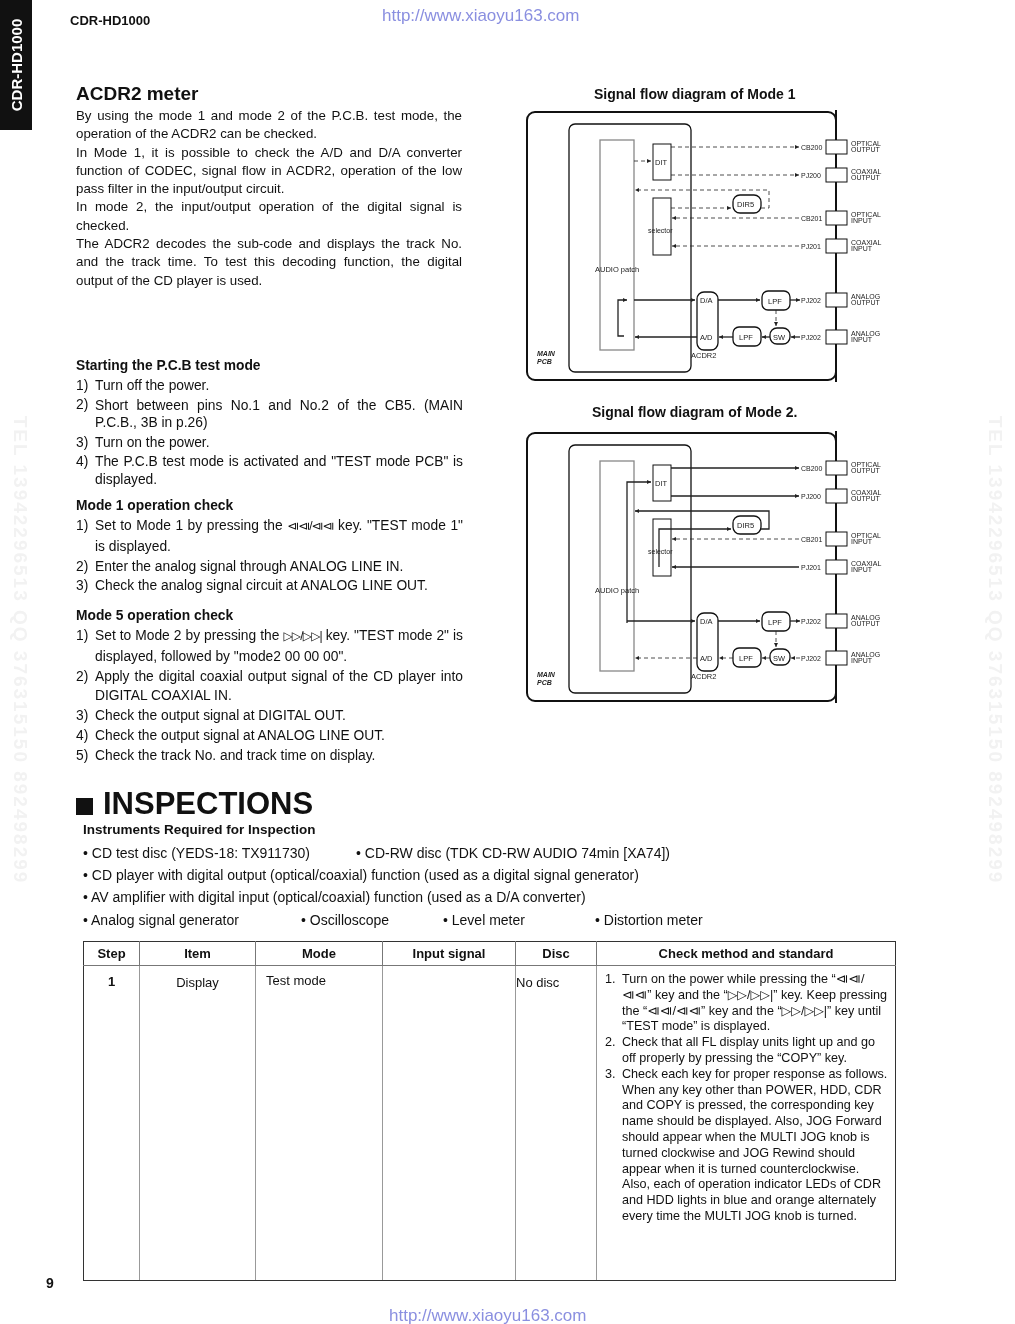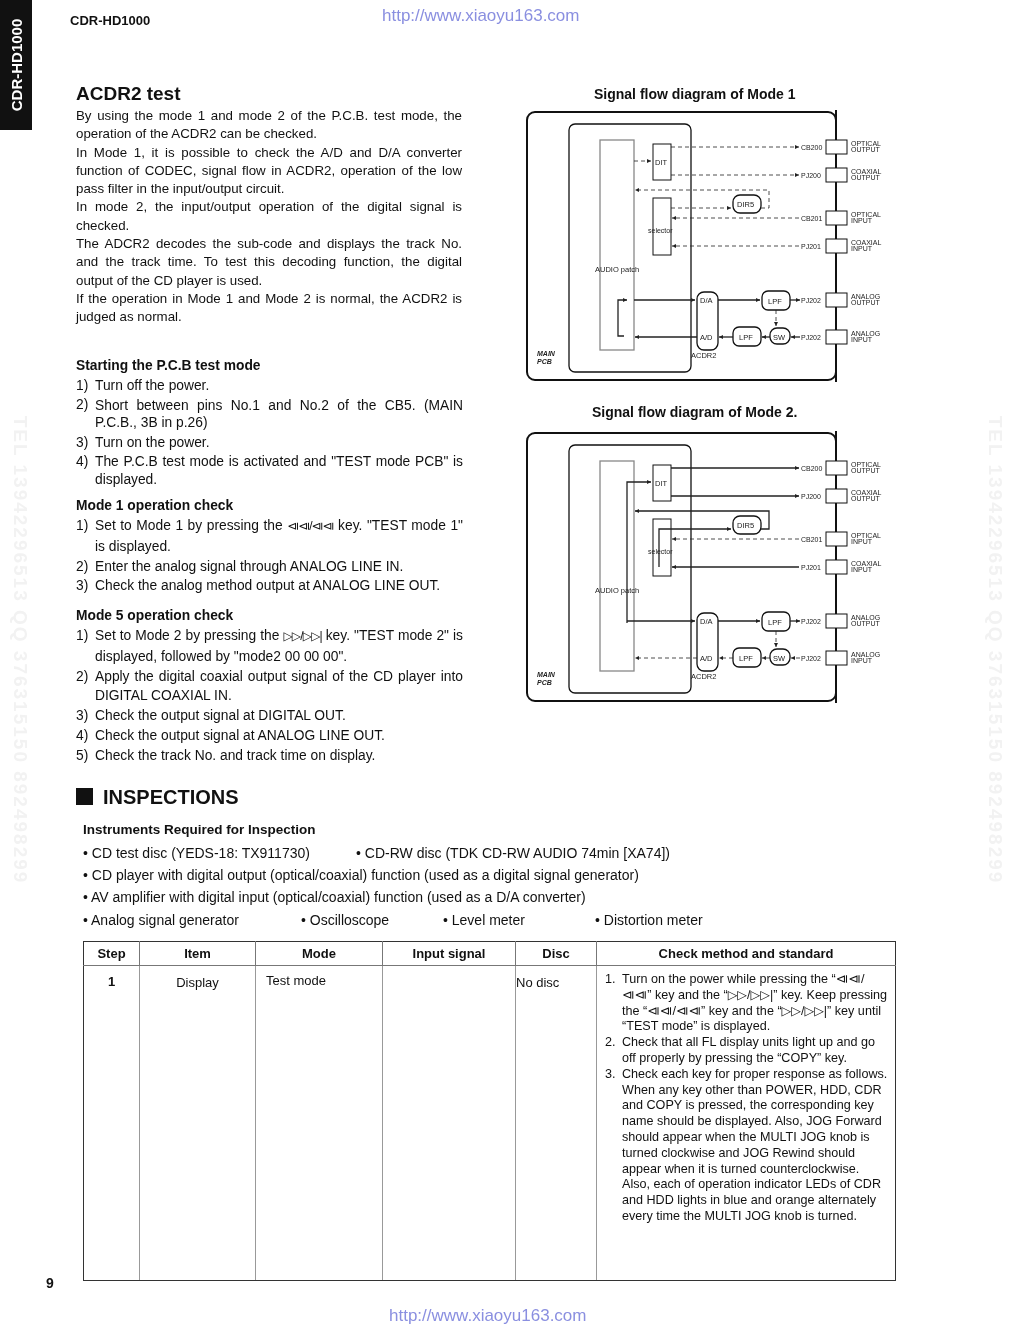--- a/index.html
+++ b/index.html
@@ -18,21 +18,21 @@
              color: #f2f2f2; font-weight: bold; font-size: 19px; letter-spacing: 2px; }
   h2.title { position: absolute; left: 76px; top: 83px; font-size: 19px; font-weight: bold; }
   .para { position: absolute; left: 76px; width: 386px; font-size: 13.3px; line-height: 18.3px; text-align: justify; }
   .sub { position: absolute; left: 76px; font-size: 13.8px; font-weight: bold; }
   .list { position: absolute; left: 76px; width: 387px; font-size: 13.8px; line-height: 19.8px; list-style: none; }
   .list li { position: relative; padding-left: 19px; text-align: justify; }
   .list li .n { position: absolute; left: 0; top: 0; }
   .keysym { font-size: 12px; letter-spacing: -1px; }
   .dtitle { position: absolute; font-size: 14px; font-weight: bold; }
   .diagram { position: absolute; left: 526px; width: 380px; }
-  .insp { position: absolute; left: 76px; top: 786px; font-size: 20px; font-weight: bold; }
+  .insp { position: absolute; left: 76px; top: 786px; font-size: 31px; font-weight: bold; }
   .insp .sq { display:inline-block; width: 17px; height: 17px; background:#111; margin-right: 10px; vertical-align: -1px; }
   .instr-h { position: absolute; left: 83px; top: 822px; font-size: 13.5px; font-weight: bold; }
   .bul { position: absolute; font-size: 14px; white-space: nowrap; }
   table.insp-t { position: absolute; left: 83px; top: 941px; width: 813px; border-collapse: collapse; font-size: 13px; border-radius: 21px; }
   table.insp-t th { font-weight: bold; height: 24px; border: 1px solid #777; border-top: 1.5px solid #333; text-align: center; font-size: 13px; }
   table.insp-t td { border-left: 1px solid #999; border-right: 1px solid #999; border-bottom: 1.5px solid #333; vertical-align: top; height: 315px; }
   table.insp-t th:first-child, table.insp-t td:first-child { border-left: 1.5px solid #333; }
   table.insp-t th:last-child, table.insp-t td:last-child { border-right: 1.5px solid #333; }
   .cm { padding: 6px 4px 0 8px; font-size: 12.6px; line-height: 15.8px; }
   .cm ol { list-style: none; }
@@ -44,42 +44,41 @@
 <body>
 
 <div class="side-tab">
     <span>CDR-HD1000</span>
   </div>
 <div class="abs model">CDR-HD1000</div>
 <div class="abs url url-top">http://www.xiaoyu163.com</div>
 <div class="wm-side" style="left:20px">TEL 13942296513  QQ 376315150  892498299</div>
 <div class="wm-side" style="left:995px">TEL 13942296513  QQ 376315150  892498299</div>
 
-<h2 class="title">ACDR2 test</h2>
+<h2 class="title">ACDR2 meter</h2>
 <div class="para" style="top:107px">
   <div>By using the mode 1 and mode 2 of the P.C.B. test mode, the operation of the ACDR2 can be checked.</div>
   <div>In Mode 1, it is possible to check the A/D and D/A converter function of CODEC, signal flow in ACDR2, operation of the low pass filter in the input/output circuit.</div>
   <div>In mode 2, the input/output operation of the digital signal is checked.</div>
   <div>The ADCR2 decodes the sub-code and displays the track No. and the track time. To test this decoding function, the digital output of the CD player is used.</div>
-  <div>If the operation in Mode 1 and Mode 2 is normal, the ACDR2 is judged as normal.</div>
 </div>
 
 <div class="sub" style="top:358px">Starting the P.C.B test mode</div>
 <ol class="list" style="top:376px">
   <li><span class="n">1)</span><span>Turn off the power.</span></li>
   <li style="line-height:17.5px;padding-top:1px;padding-bottom:1px"><span class="n">2)</span><span>Short between pins No.1 and No.2 of the CB5. (MAIN P.C.B., 3B in p.26)</span></li>
   <li><span class="n">3)</span><span>Turn on the power.</span></li>
   <li style="line-height:18.5px"><span class="n">4)</span><span>The P.C.B test mode is activated and "TEST mode PCB" is displayed.</span></li>
 </ol>
 
 <div class="sub" style="top:498px">Mode 1 operation check</div>
 <ol class="list" style="top:516px">
   <li><span class="n">1)</span><span>Set to Mode 1 by pressing the </span><span class="keysym">⧏⧏/⧏⧏</span><span> key. "TEST mode 1" is displayed.</span></li>
   <li><span class="n">2)</span><span>Enter the analog signal through ANALOG LINE IN.</span></li>
-  <li><span class="n">3)</span><span>Check the analog method output at ANALOG LINE OUT.</span></li>
+  <li><span class="n">3)</span><span>Check the analog signal circuit at ANALOG LINE OUT.</span></li>
 </ol>
 
 <div class="sub" style="top:608px">Mode 5 operation check</div>
 <ol class="list" style="top:626px">
   <li><span class="n">1)</span><span>Set to Mode 2 by pressing the </span><span class="keysym">▷▷/▷▷|</span><span> key. "TEST mode 2" is displayed, followed by "mode2 00 00 00".</span></li>
   <li><span class="n">2)</span><span>Apply the digital coaxial output signal of the CD player into DIGITAL COAXIAL IN.</span></li>
   <li><span class="n">3)</span><span>Check the output signal at DIGITAL OUT.</span></li>
   <li><span class="n">4)</span><span>Check the output signal at ANALOG LINE OUT.</span></li>
   <li><span class="n">5)</span><span>Check the track No. and track time on display.</span></li>
 </ol>

